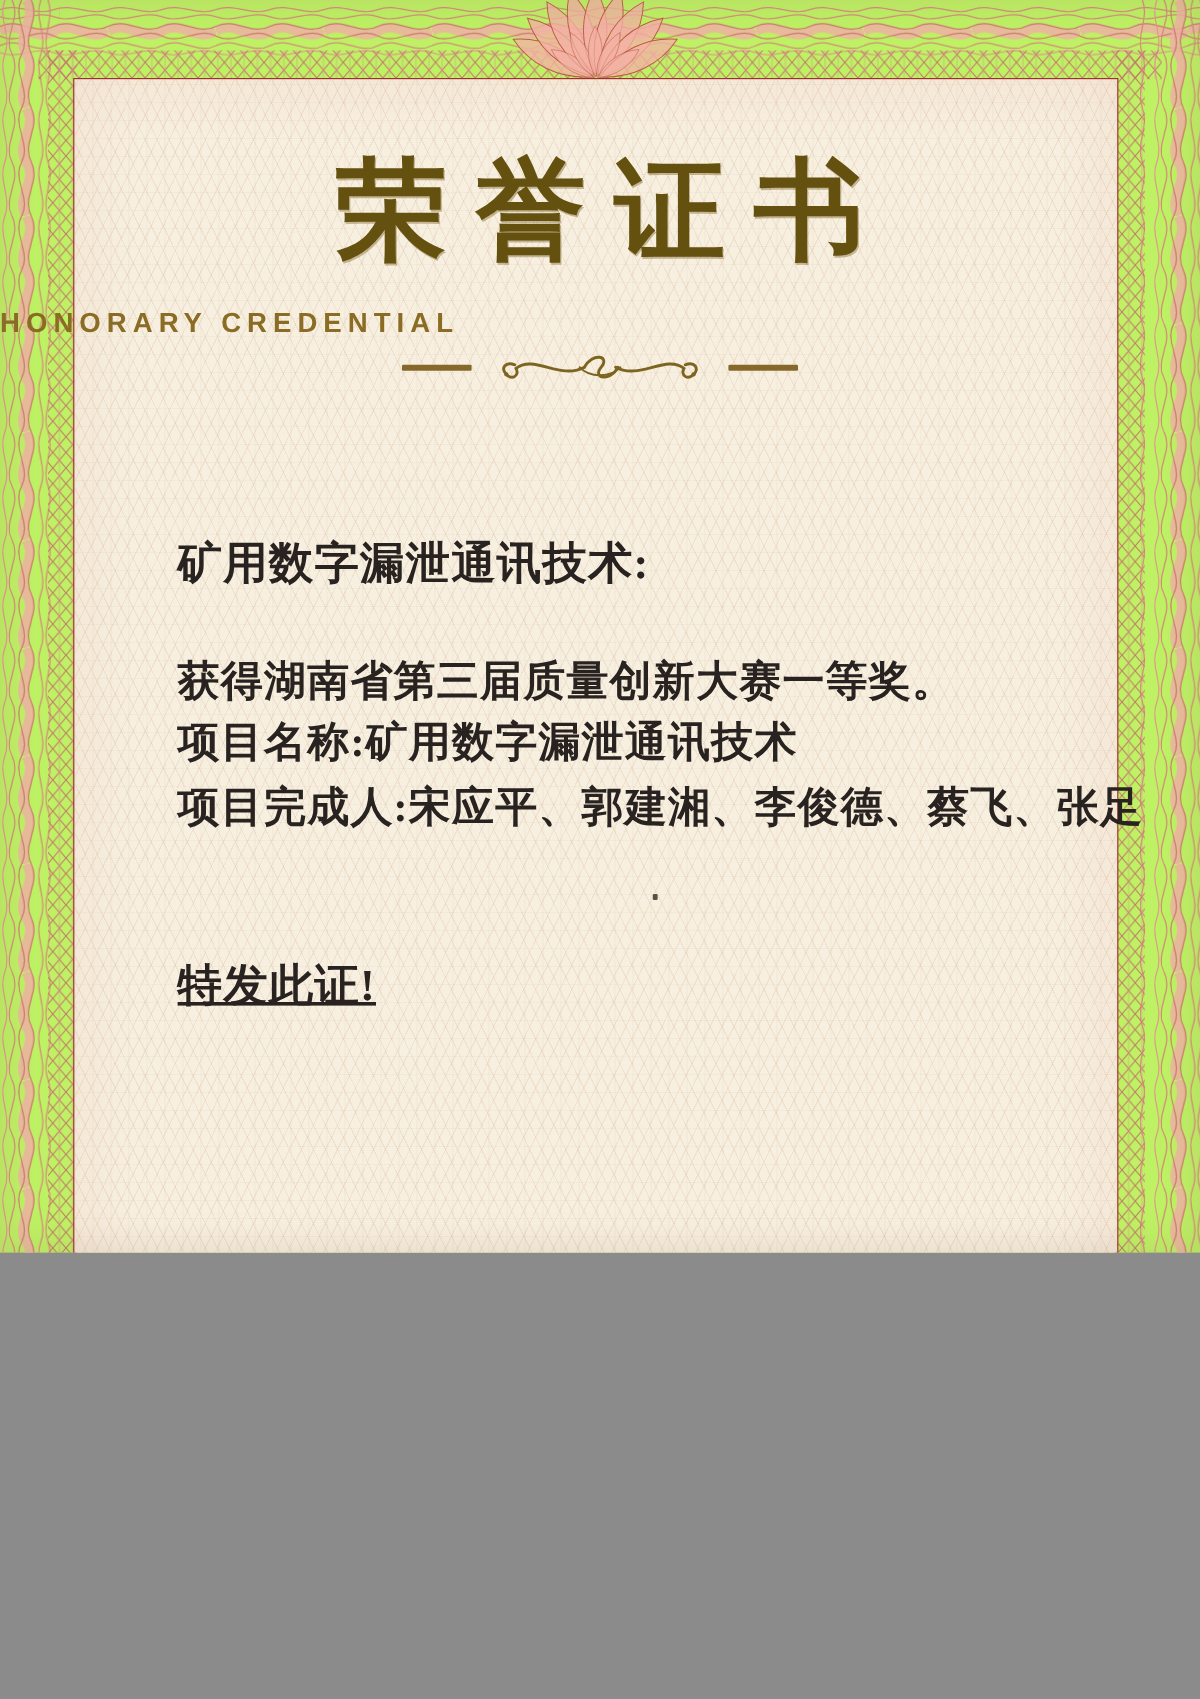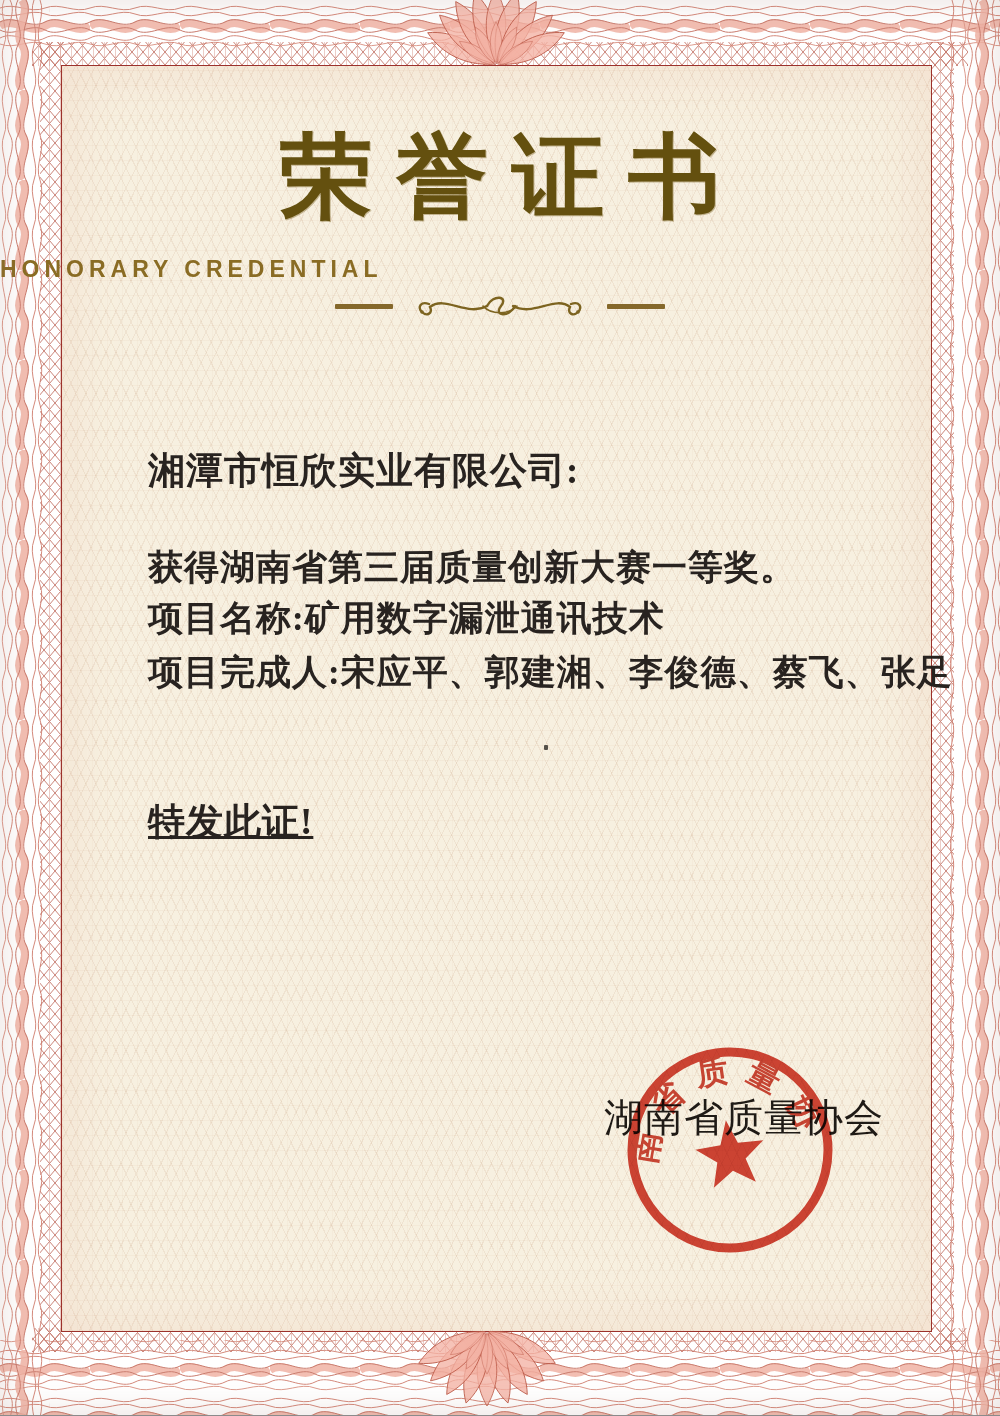--- a/index.html
+++ b/index.html
@@ -1,18 +1,18 @@
 <!DOCTYPE html>
 <html><head>
 <meta charset="utf-8">
 <style>
   html,body{margin:0;padding:0;background:#8b8b8b;}
   .page{
-    position:relative;width:1000px;height:1415px;margin:0 auto;overflow:hidden;
-    background:#ffffff;
+    position:relative;width:1000px;height:1044px;margin:0 auto;overflow:hidden;
+    background:#bef264;
     font-family:"Liberation Serif", serif;
   }
   
   .paper-texture{
     position:absolute;left:62px;top:66px;width:869px;height:1265px;
     background-color:#f7f0e0;
     background-image:
       repeating-linear-gradient(64deg, rgba(198,156,124,.16) 0 1px, transparent 1px 9px),
       repeating-linear-gradient(-64deg, rgba(198,156,124,.16) 0 1px, transparent 1px 9px),
       repeating-linear-gradient(0deg, rgba(214,178,148,.10) 0 1px, transparent 1px 15px),
@@ -152,21 +152,21 @@
         <path d="M156,15 C164,12 168,18 163,23 C158,28 152,24 155,18 C140,6 118,28 98,17"></path>
         <path d="M72,17 C78,5 94,7 86,17 C78,27 94,29 100,17"></path>
         <path d="M68,17 C76,26 94,26 102,17" stroke-width="1.6"></path>
       </g>
       <circle cx="7" cy="23" r="1.8" fill="#7d6420"></circle>
       <circle cx="163" cy="23" r="1.8" fill="#7d6420"></circle>
     </svg>
     <div class="dash"></div>
   </div>
 
-  <div class="body-text recipient">湘潭市恒欣实业有限公司:</div>
+  <div class="body-text recipient">矿用数字漏泄通讯技术:</div>
   <div class="body-text line-award">获得湖南省第三届质量创新大赛一等奖。</div>
   <div class="body-text line-project">项目名称:矿用数字漏泄通讯技术</div>
   <div class="body-text line-members">项目完成人:宋应平、郭建湘、李俊德、蔡飞、张足</div>
   <div class="body-text issue">特发此证!</div>
   <div class="speck"></div>
 
   <svg class="seal" viewBox="0 0 220 220" xmlns="http://www.w3.org/2000/svg" aria-hidden="true">
     <defs>
       <path id="sealArc" d="M38.5,129 A73,73 0 1 1 181.5,129" fill="none"></path>
     </defs>

